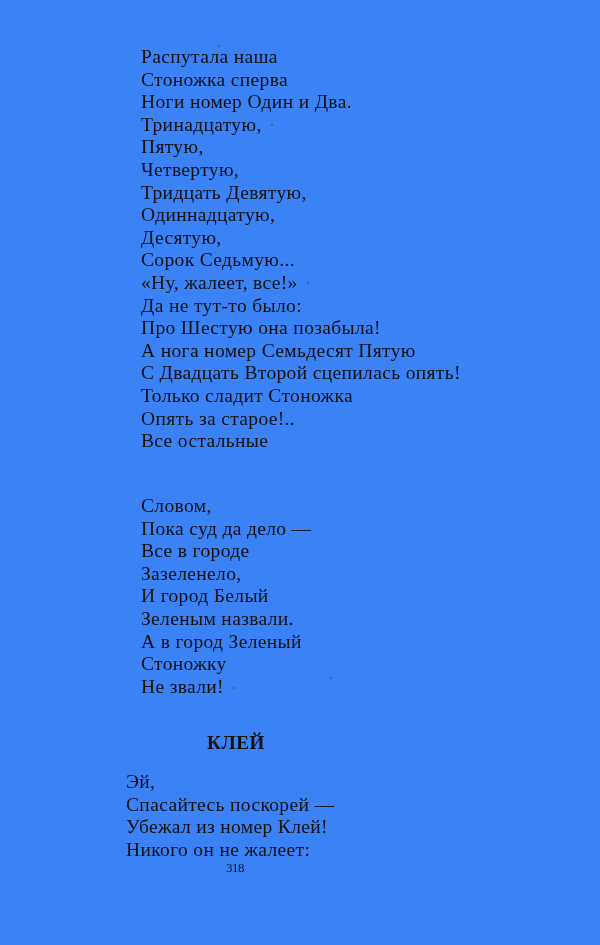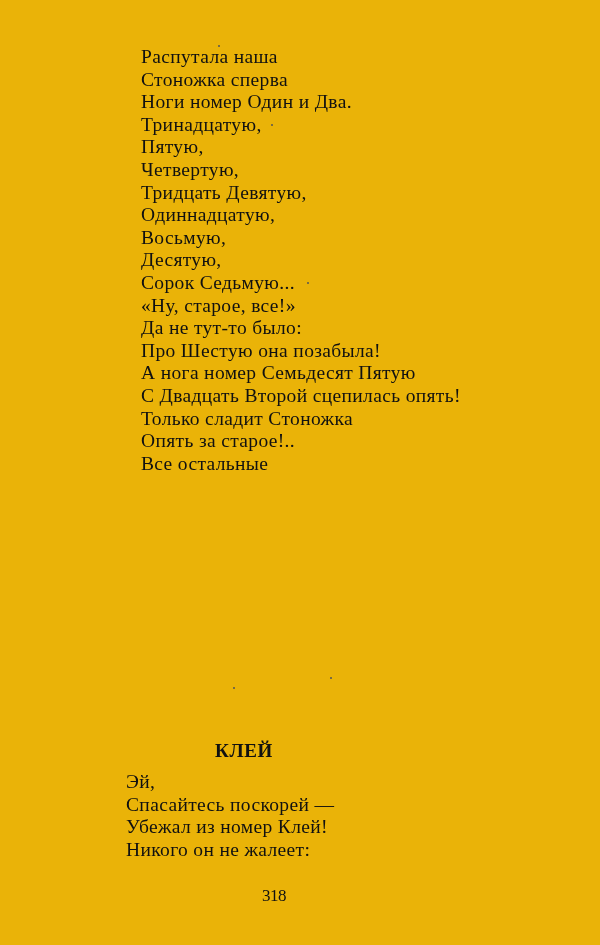--- a/index.html
+++ b/index.html
@@ -12,21 +12,21 @@
       height: 945px;
       position: relative;
       overflow: hidden;
       font-family: "Liberation Serif", "DejaVu Serif", serif;
       color: #111111;
     }
     .page {
       position: absolute;
       left: 0; top: 0;
       width: 600px; height: 945px;
-      background: #eab308;
+      background: #3b82f6;
     }
     .stanza {
       position: absolute;
       margin: 0;
       padding: 0;
       list-style: none;
     }
     .stanza .line {
       display: block;
       font-size: 19.5px;
@@ -39,30 +39,29 @@
     #stanza-2 { left: 141px; top: 495px; }
     #stanza-3 { left: 126px; top: 771px; }
     .poem-title {
       position: absolute;
       left: 207px;
       top: 731px;
       font-size: 19px;
       line-height: 24px;
       font-weight: bold;
       letter-spacing: 0.6px;
-      margin: 8px;
+      margin: 0;
     }
     .page-number {
       position: absolute;
       left: 226px;
-      top: 886px;
-      font-size: 17px;
+      top: 858px;
+      font-size: 13px;
       line-height: 20px;
       letter-spacing: -0.5px;
-      margin-left: 36px;
     }
     .speck {
       position: absolute;
       width: 2px; height: 2px;
       background: #555;
       border-radius: 1px;
     }
   </style>
 </head>
 <body>
@@ -71,33 +70,43 @@
 
   <div class="stanza" id="stanza-1">
     <span class="line">Распутала наша</span>
     <span class="line">Стоножка сперва</span>
     <span class="line">Ноги номер Один и Два.</span>
     <span class="line">Тринадцатую,</span>
     <span class="line">Пятую,</span>
     <span class="line">Четвертую,</span>
     <span class="line">Тридцать Девятую,</span>
     <span class="line">Одиннадцатую,</span>
-    <span class="line">Восьмую,</span>
     <span class="line">Десятую,</span>
     <span class="line">Сорок Седьмую...</span>
-    <span class="line">«Ну, старое, все!»</span>
+    <span class="line">«Ну, жалеет, все!»</span>
     <span class="line">Да не тут-то было:</span>
     <span class="line">Про Шестую она позабыла!</span>
     <span class="line">А нога номер Семьдесят Пятую</span>
     <span class="line">С Двадцать Второй сцепилась опять!</span>
     <span class="line">Только сладит Стоножка</span>
     <span class="line">Опять за старое!..</span>
     <span class="line">Все остальные</span>
   </div>
 
+  <div class="stanza" id="stanza-2">
+    <span class="line">Словом,</span>
+    <span class="line">Пока суд да дело —</span>
+    <span class="line">Все в городе</span>
+    <span class="line">Зазеленело,</span>
+    <span class="line">И город Белый</span>
+    <span class="line">Зеленым назвали.</span>
+    <span class="line">А в город Зеленый</span>
+    <span class="line">Стоножку</span>
+    <span class="line">Не звали!</span>
+  </div>
 
   <h2 class="poem-title">КЛЕЙ</h2>
 
   <div class="stanza" id="stanza-3">
     <span class="line">Эй,</span>
     <span class="line">Спасайтесь поскорей —</span>
     <span class="line">Убежал из номер Клей!</span>
     <span class="line">Никого он не жалеет:</span>
   </div>
 

